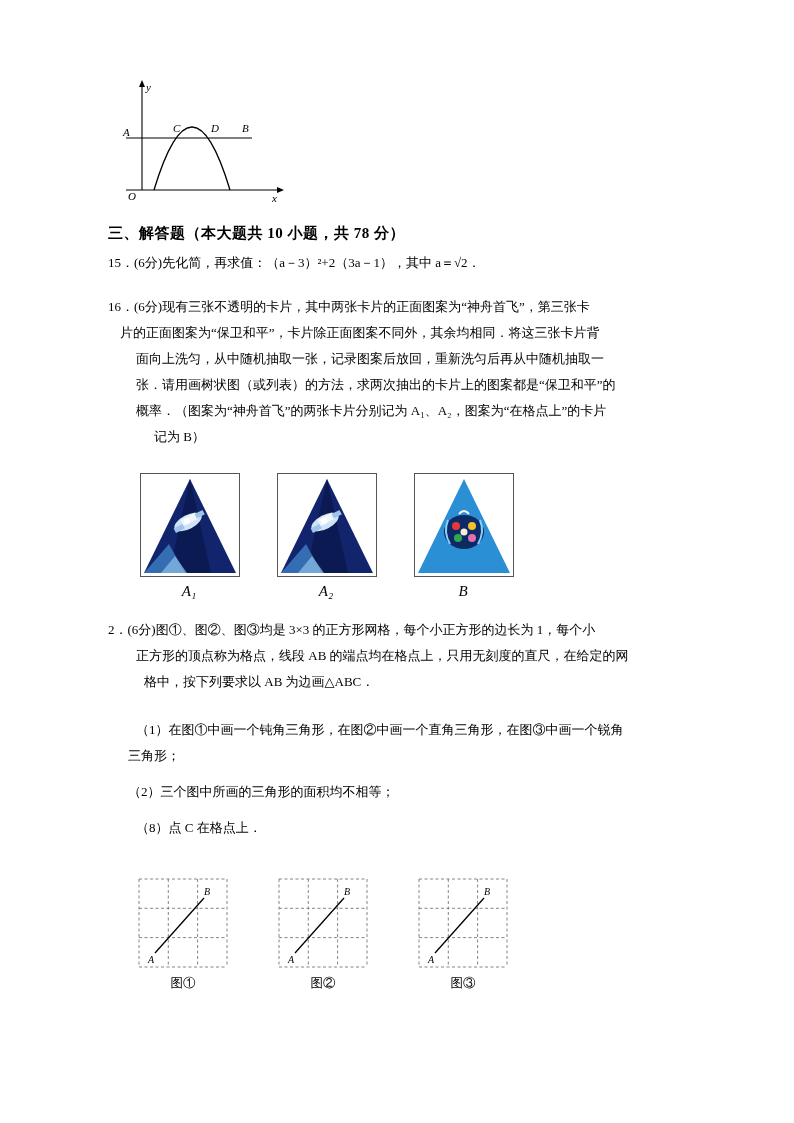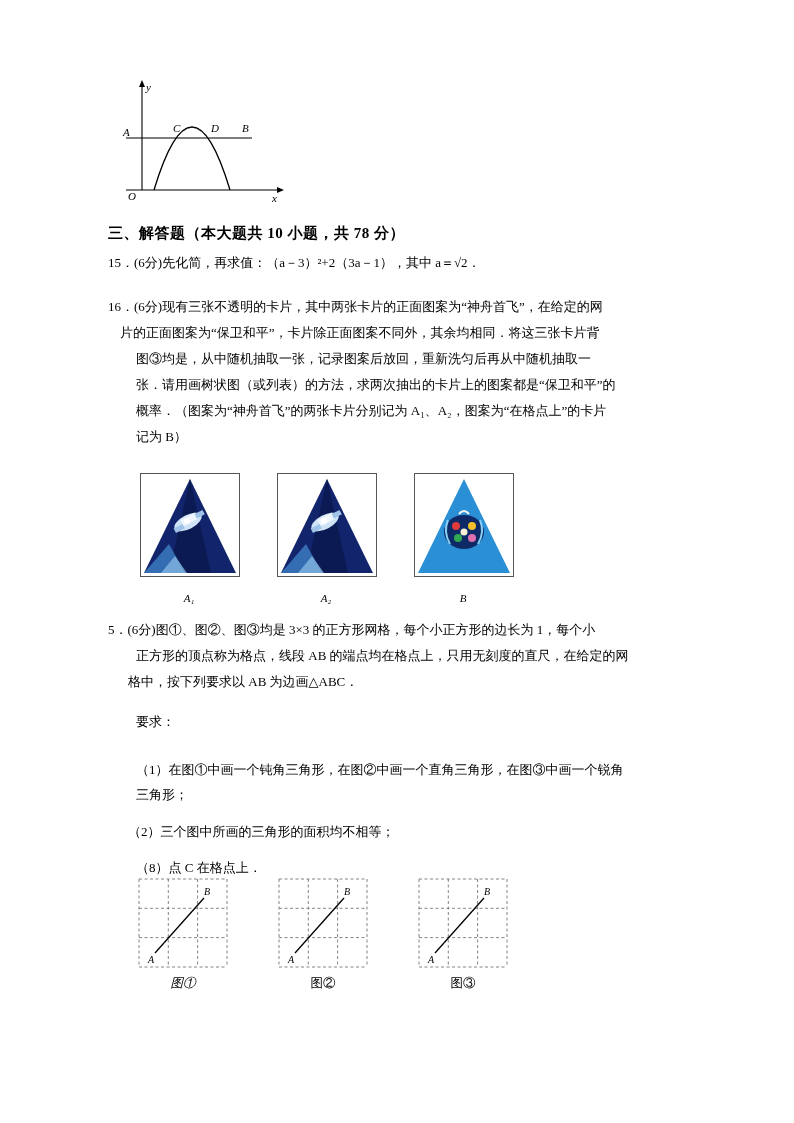--- a/index.html
+++ b/index.html
@@ -72,24 +72,24 @@
   .card.c3 { left: 274px; }
 
   .card .tri {
     position: absolute;
     left: 0; top: 0;
     width: 100%;
     height: 100%;
   }
   .card-label {
     position: absolute;
-    top: 119px;
+    top: 110px;
     width: 98px;
     text-align: center;
-    font-size: 11px;
+    font-size: 15px;
     font-style: italic;
   }
   .card-label.c1 { left: 0px; }
   .card-label.c2 { left: 137px; }
   .card-label.c3 { left: 274px; }
 
   
   .grids {
     position: absolute;
     left: 135px;
@@ -106,21 +106,21 @@
   .grid.g1 { left: 0px; }
   .grid.g2 { left: 140px; }
   .grid.g3 { left: 280px; }
   .grid-label {
     position: absolute;
     top: 100px;
     width: 96px;
     text-align: center;
     font-size: 12.5px;
   }
-  .grid-label.g1 { left: 0px; font-style: italic; }
+  .grid-label.g1 { left: 0px; }
   .grid-label.g2 { left: 140px; }
   .grid-label.g3 { left: 280px; }
 </style>
 </head>
 <body>
 
 <div class="page">
 
   <div class="fig-parabola">
     <svg width="180" height="130" viewBox="0 0 180 130">
@@ -145,26 +145,26 @@
     </svg>
   </div>
 
   <div class="section-heading">三、解答题（本大题共 10 小题，共 78 分）</div>
 
   <div class="q" style="left:108px; top:250px; width:600px;">
     <span>15．(6分)</span><span>先化简，再求值：（a－3）²+2（3a－1），其中 a＝√2．</span>
   </div>
 
   <div class="q" style="left:108px; top:294px; width:590px;">
-    <div class="line"><span>16．(6分)</span><span>现有三张不透明的卡片，其中两张卡片的正面图案为“神舟首飞”，在给定的网</span></div>
+    <div class="line"><span>16．(6分)</span><span>现有三张不透明的卡片，其中两张卡片的正面图案为“神舟首飞”，第三张卡</span></div>
     <div style="margin-left:12px;">片的正面图案为“保卫和平”，卡片除正面图案不同外，其余均相同．将这三张卡片背</div>
-    <div style="margin-left:28px;">图③均是，从中随机抽取一张，记录图案后放回，重新洗匀后再从中随机抽取一</div>
+    <div style="margin-left:28px;">面向上洗匀，从中随机抽取一张，记录图案后放回，重新洗匀后再从中随机抽取一</div>
     <div style="margin-left:28px;">张．请用画树状图（或列表）的方法，求两次抽出的卡片上的图案都是“保卫和平”的</div>
     <div style="margin-left:28px;">概率．（图案为“神舟首飞”的两张卡片分别记为 A₁、A₂，图案为“在格点上”的卡片</div>
-    <div style="margin-left:28px;">记为 B）</div>
+    <div style="margin-left:46px;">记为 B）</div>
   </div>
 
   <div class="cards">
 
     <div class="card c1">
       <svg class="tri" viewBox="0 0 98 102" preserveAspectRatio="none">
         <rect x="0" y="0" width="98" height="102" fill="#ffffff"></rect>
         <polygon points="49,5 95,99 3,99" fill="#12246b"></polygon>
         <polygon points="49,5 70,99 28,99" fill="#0b1a52"></polygon>
         <g>
@@ -213,26 +213,25 @@
         </g>
       </svg>
     </div>
 
     <div class="card-label c1">A₁</div>
     <div class="card-label c2">A₂</div>
     <div class="card-label c3">B</div>
   </div>
 
   <div class="q" style="left:108px; top:617px; width:600px;">
-    <div class="line"><span>5．(6分)</span><span>图①、图②、图③均是 3×3 的正方形网格，每个小正方形的边长为 1，每个小</span></div>
+    <div class="line"><span>2．(6分)</span><span>图①、图②、图③均是 3×3 的正方形网格，每个小正方形的边长为 1，每个小</span></div>
     <div style="margin-left:28px;font-family:Liberation Serif, serif;">正方形的顶点称为格点，线段 AB 的端点均在格点上，只用无刻度的直尺，在给定的网</div>
-    <div style="margin-left:20px;">格中，按下列要求以 AB 为边画△ABC．</div>
-    <div style="margin-left:28px; margin-top:14px;">要求：</div>
+    <div style="margin-left:36px;">格中，按下列要求以 AB 为边画△ABC．</div>
     <div style="margin-left:28px; margin-top:22px;">（1）在图①中画一个钝角三角形，在图②中画一个直角三角形，在图③中画一个锐角</div>
-    <div style="margin-left:28px;font-family:Liberation Mono, monospace;">三角形；</div>
+    <div style="margin-left:20px;">三角形；</div>
     <div style="margin-left:20px; margin-top:10px;">（2）三个图中所画的三角形的面积均不相等；</div>
     <div style="margin-left:28px; margin-top:10px;">（8）点 C 在格点上．</div>
   </div>
 
   <div class="grids">
 
     <div class="grid g1">
       <svg width="96" height="96" viewBox="0 0 96 96">
         <g stroke="#777" stroke-width="0.9" stroke-dasharray="3,2.5" fill="none">
           <line x1="4" y1="4" x2="92" y2="4"></line>

